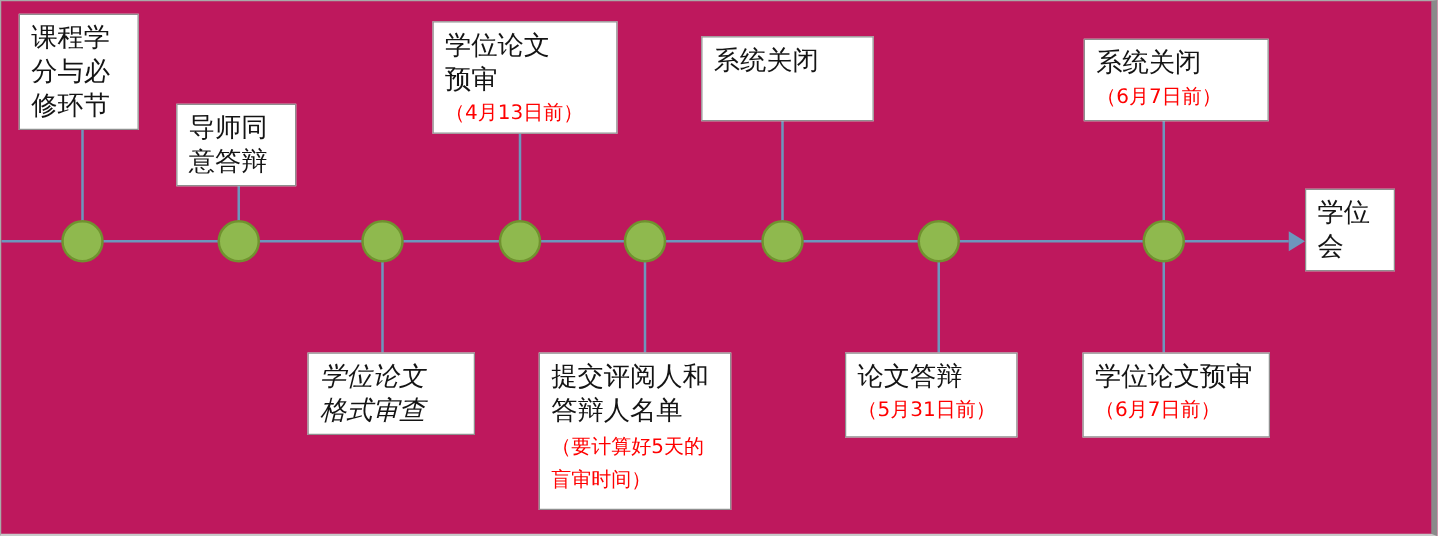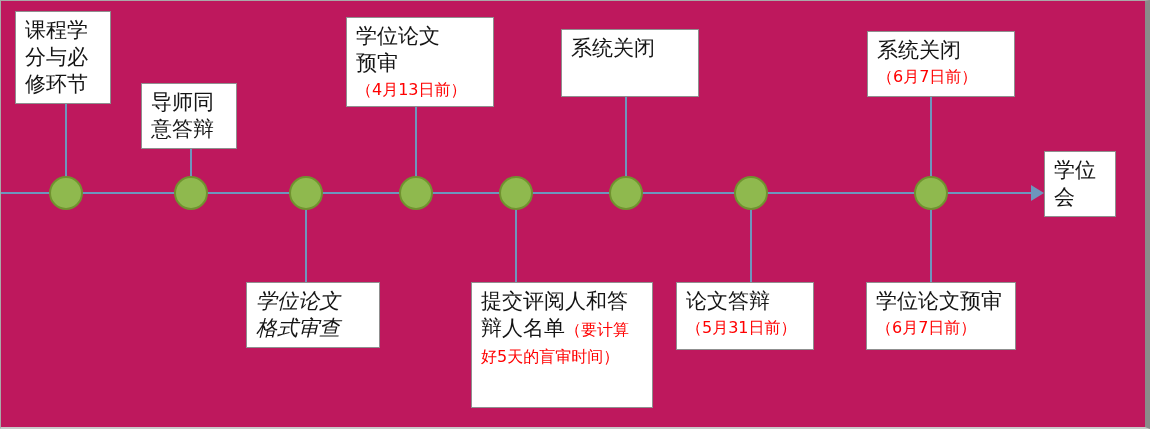--- a/index.html
+++ b/index.html
@@ -81,21 +81,21 @@
   <div class="box" style="left:866px;top:30px;width:148px;min-height:66px;">
     <span class="label">系统关闭</span>
     <span class="note">（6月7日前）</span>
   </div>
 
   <div class="box" style="left:245px;top:281px;width:134px;min-height:66px;">
     <span class="label" style="display:block;width:96px;font-style:italic;">学位论文格式审查</span>
 
   </div>
 
-  <div class="box" style="left:430px;top:281px;width:182px;min-height:126px;margin-left:40px;">
+  <div class="box" style="left:430px;top:281px;width:154px;min-height:126px;">
     <span class="label">提交评阅人和答辩人名单</span><span class="note inline">（要计算好5天的盲审时间）</span>
   </div>
 
   <div class="box" style="left:675px;top:281px;width:138px;min-height:68px;">
     <span class="label">论文答辩</span>
     <span class="note">（5月31日前）</span>
   </div>
 
   <div class="box" style="left:865px;top:281px;width:150px;min-height:68px;">
     <span class="label">学位论文预审</span>

